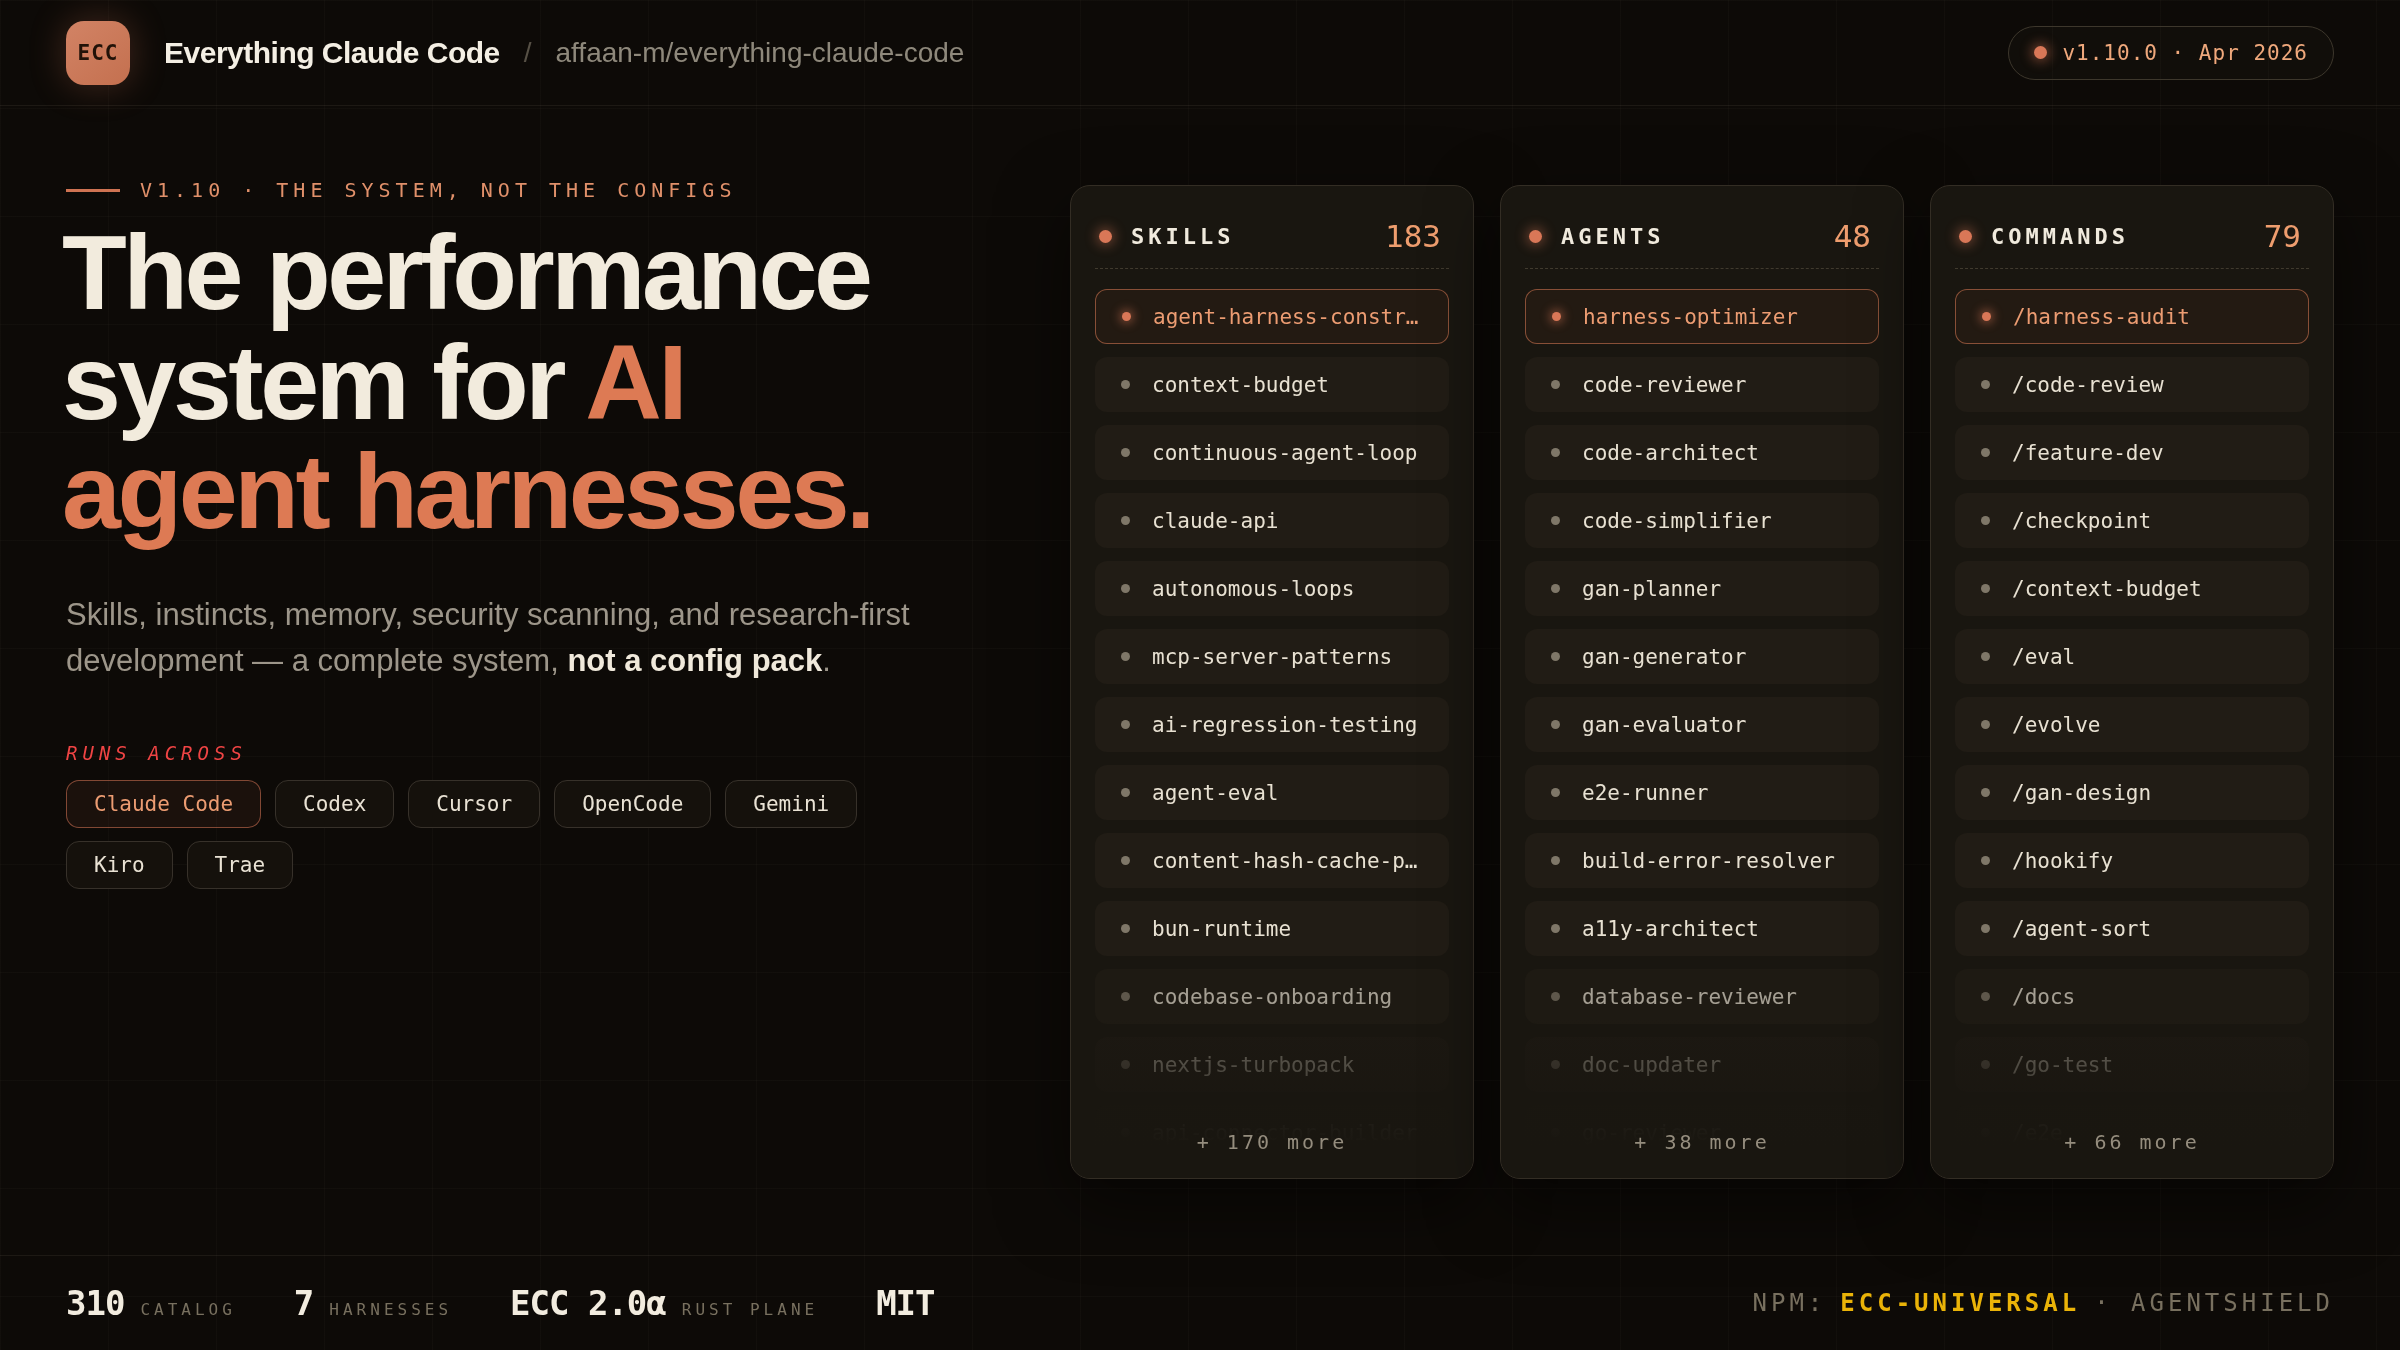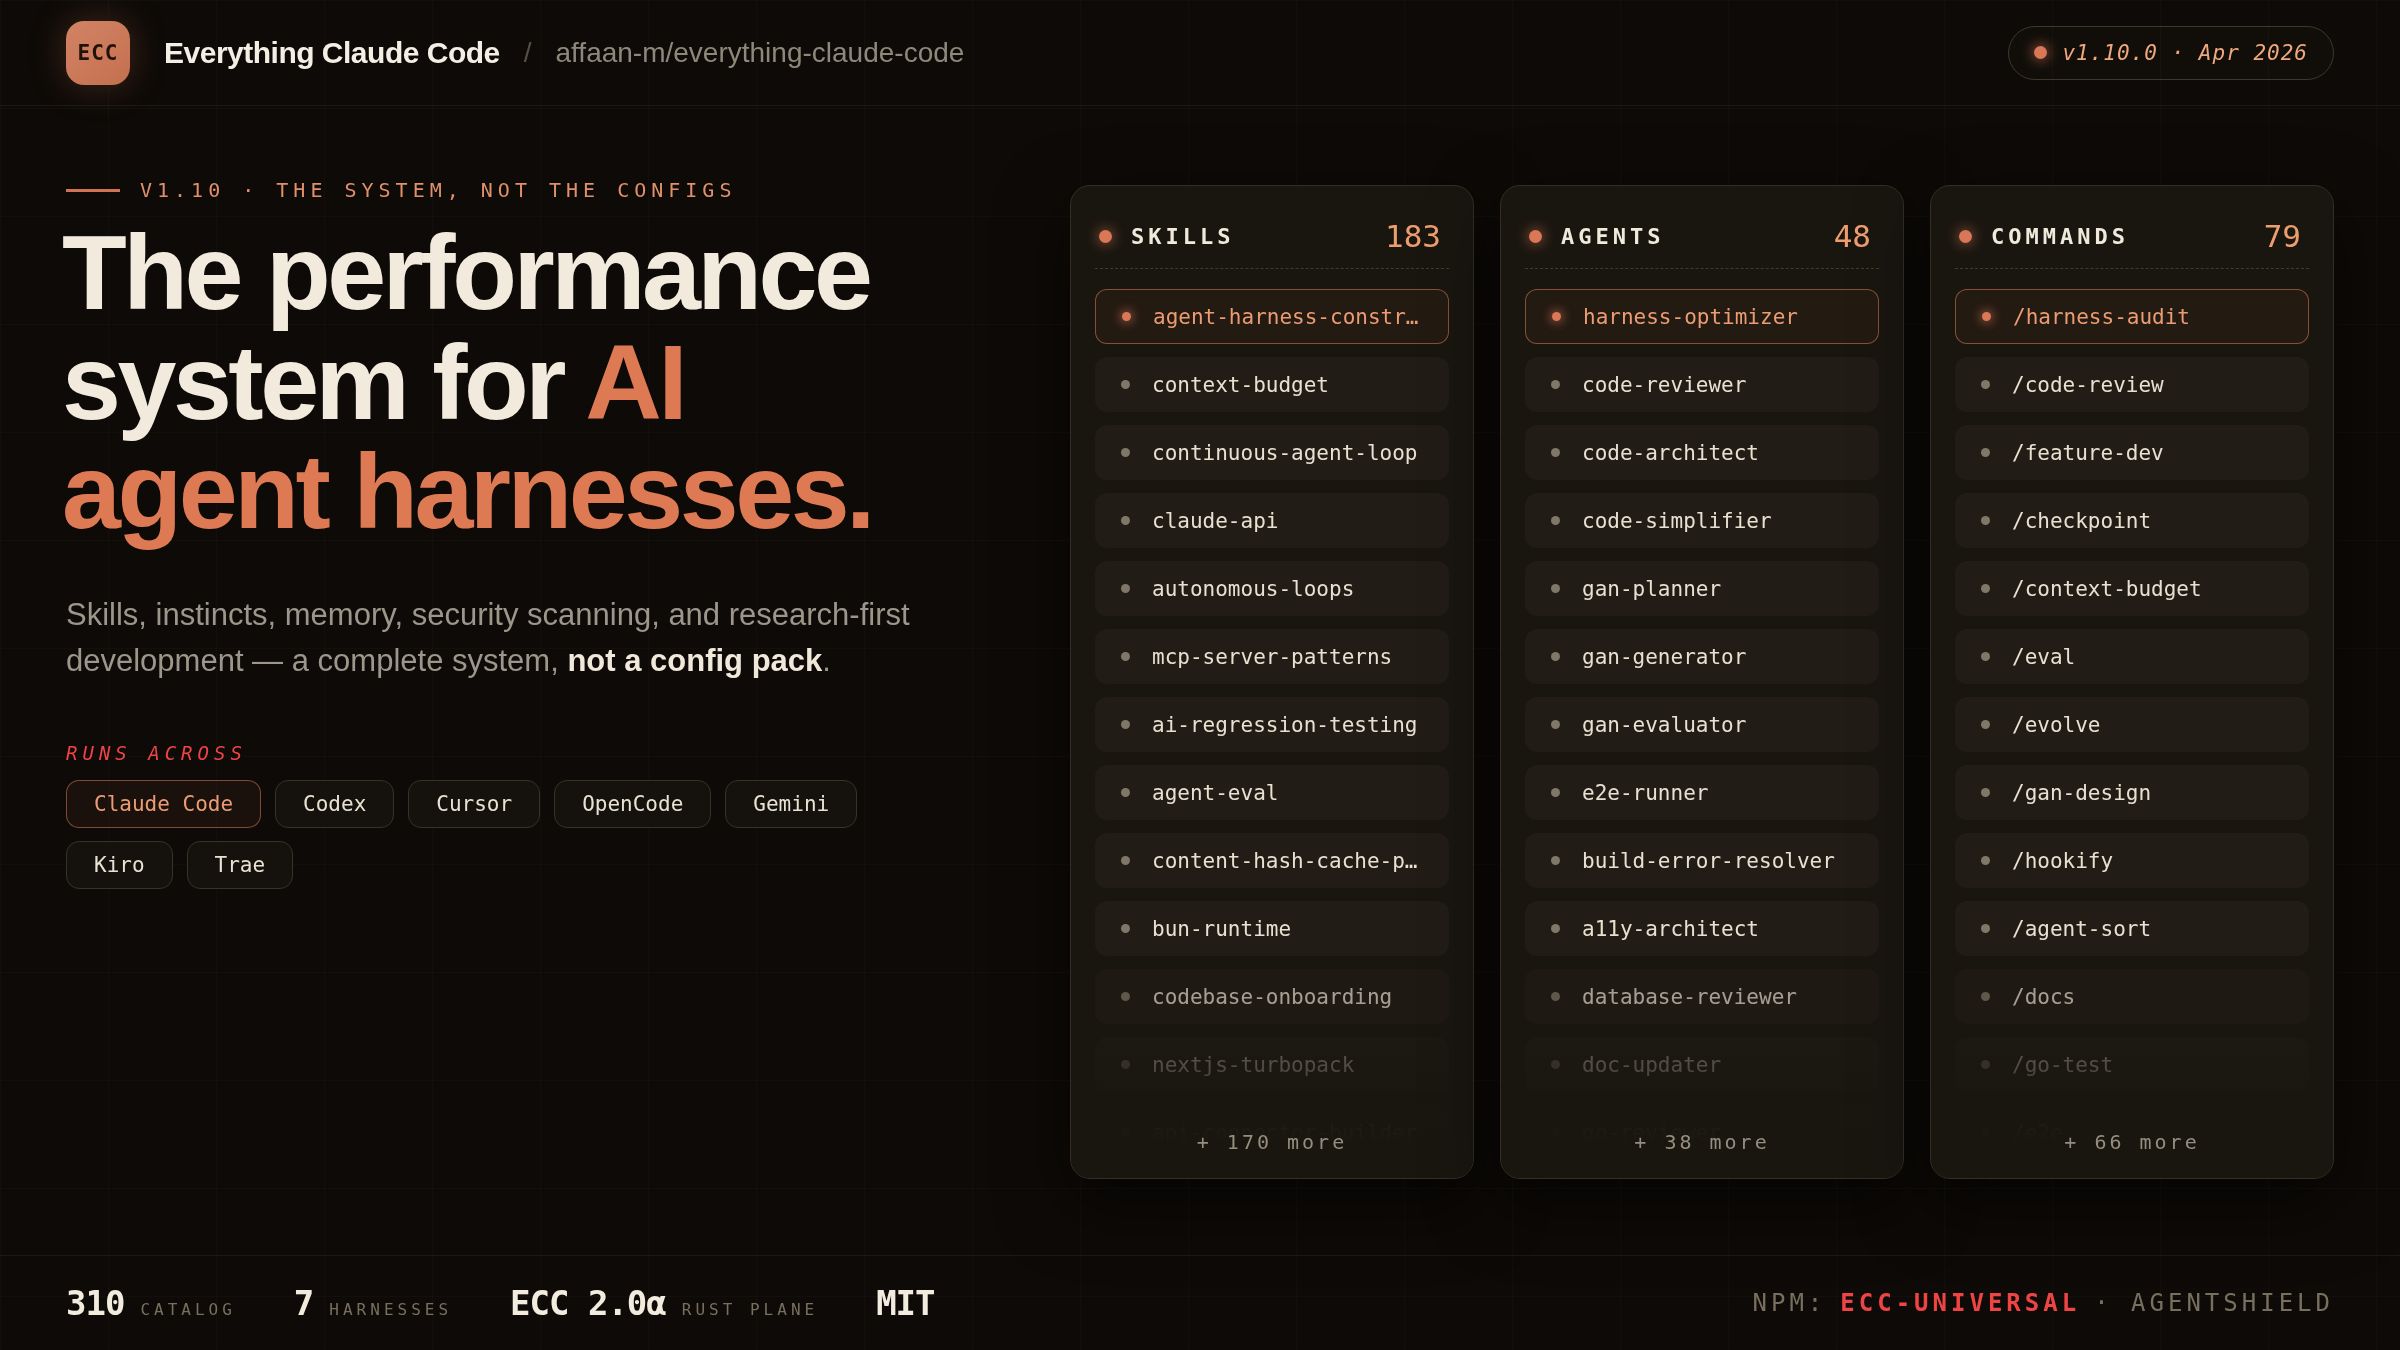--- a/index.html
+++ b/index.html
@@ -32,21 +32,21 @@
   .header-title {
     margin-left: 34px; color: #f4efe4;
     font: 700 30px "Liberation Sans", sans-serif; letter-spacing: -0.5px;
   }
   .header-sep { margin: 0 24px; color: #565045; font: 400 28px "Liberation Sans", sans-serif; }
   .header-repo { color: #8e887b; font: 400 28px "Liberation Sans", sans-serif; }
   .version-pill {
     margin-left: auto; height: 54px; padding: 0 25px;
     border: 1px solid #3d372c; border-radius: 999px;
     background: rgba(255,240,220,0.02);
-    display: flex; align-items: center; gap: 15px; font-style: italic;
+    display: flex; align-items: center; gap: 15px;
   }
   .version-dot {
     width: 13px; height: 13px; border-radius: 50%; background: #d97757;
     box-shadow: 0 0 12px 3px rgba(217,119,87,0.45);
   }
   .version-text { color: #efa87c; font-size: 21px; letter-spacing: 1px; }
 
   
   .eyebrow {
     position: absolute; left: 66px; top: 178px;
@@ -128,21 +128,21 @@
   footer {
     position: absolute; left: 0; right: 0; top: 1255px; height: 95px;
     border-top: 1px solid rgba(240,228,205,0.07);
     display: flex; align-items: center; padding: 0 66px;
   }
   .stat { display: flex; align-items: baseline; margin-right: 58px; }
   .stat-value { color: #f2ecdf; font-size: 34px; font-weight: 700; letter-spacing: -1px; }
   .stat-label { color: #78705f; font-size: 16px; letter-spacing: 4px; margin-left: 16px; }
   .footer-right { margin-left: auto; display: flex; align-items: baseline; gap: 14px; font-size: 24px; letter-spacing: 4px; }
   .npm-label { color: #78705f; }
-  .npm-value { color: #ef4444; font-weight: 700; }
+  .npm-value { color: #eab308; font-weight: 700; }
   .npm-suffix { color: #78705f; }
 </style>
 </head>
 <body>
 
 <div class="page">
 
   <header>
     <div class="logo-badge">ECC</div>
     <div class="header-title">Everything Claude Code</div>

